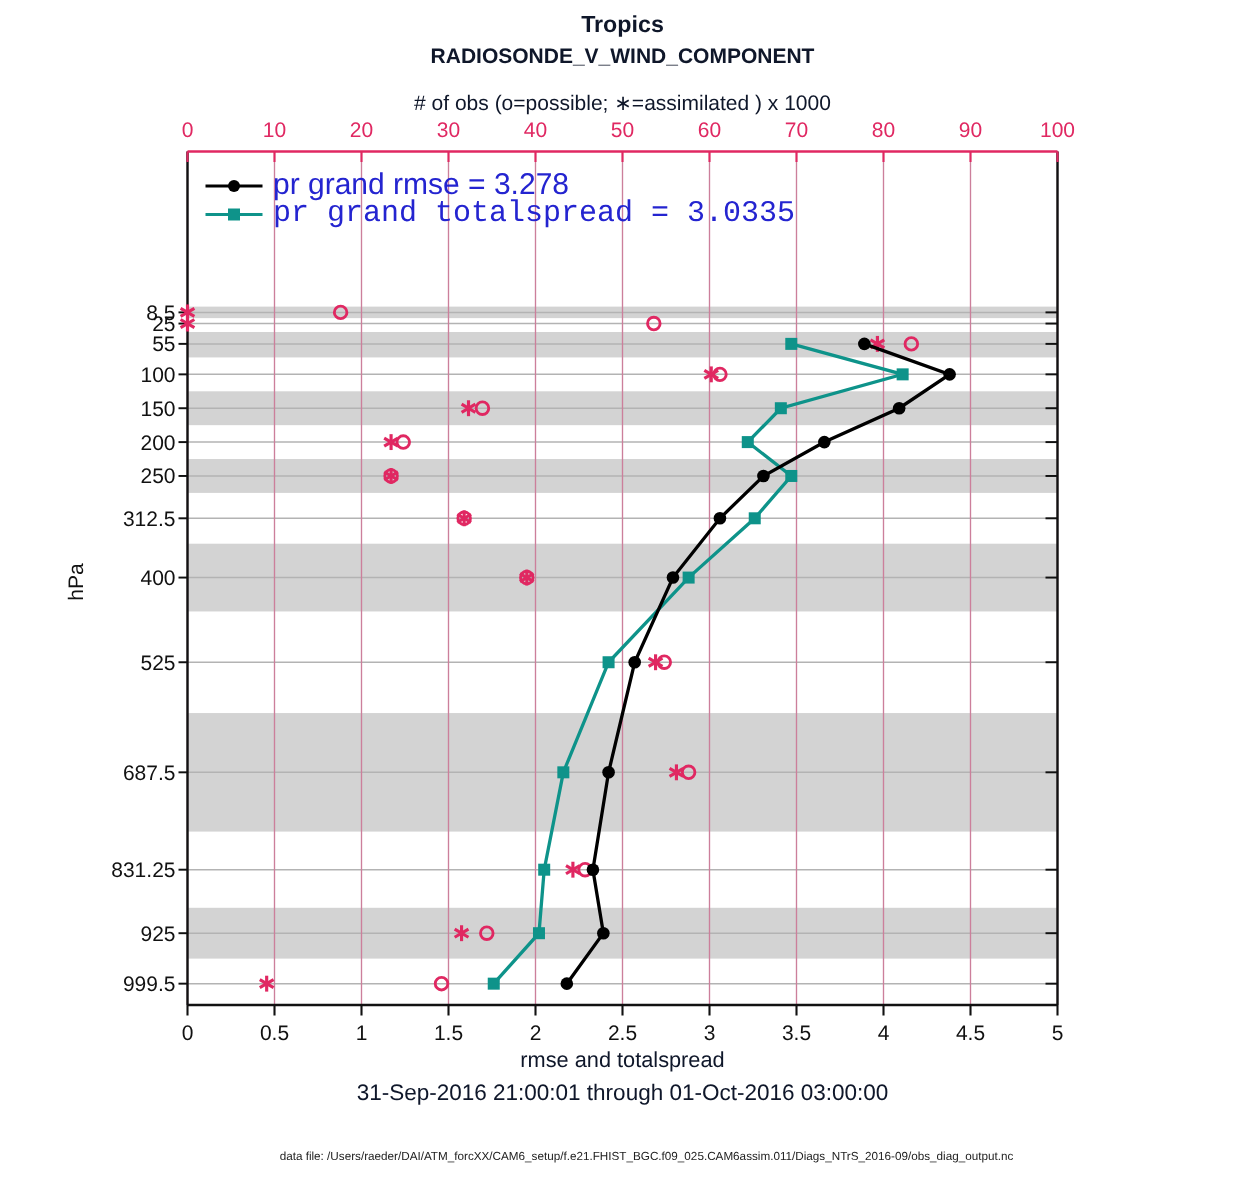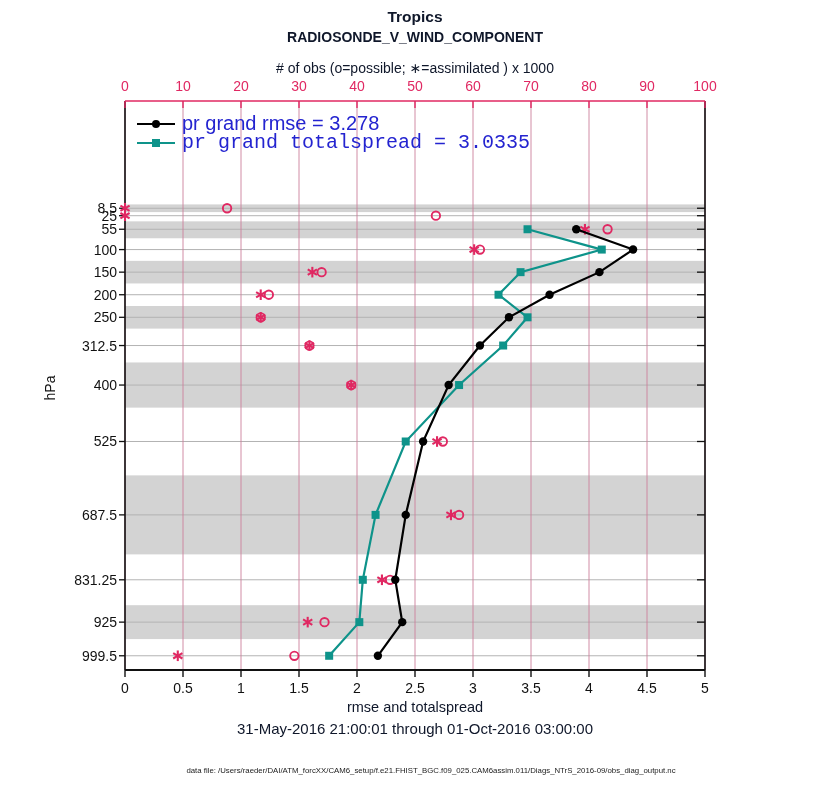--- a/index.html
+++ b/index.html
@@ -268,16 +268,16 @@
       <span class="lg-swatch">
         <span class="lg-line" style="background: rgb(14, 147, 138);"></span>
         <span class="lg-marker" style="background: rgb(14, 147, 138); border-radius: 0px;"></span>
       </span>
       <span class="lg-label" style="color: rgb(36, 36, 208); font-family: Liberation Mono, monospace;">pr grand totalspread = 3.0335</span>
     </div>
   </div>
 
   <div class="ylabel">hPa</div>
   <div class="ctext xlabel">rmse and totalspread</div>
-  <div class="ctext daterange">31-May-2016 21:00:01 through 01-Oct-2016 03:00:00</div>
+  <div class="ctext daterange">31-Sep-2016 21:00:01 through 01-Oct-2016 03:00:00</div>
   <div class="ctext fineprint">data file: /Users/raeder/DAI/ATM_forcXX/CAM6_setup/f.e21.FHIST_BGC.f09_025.CAM6assim.011/Diags_NTrS_2016-09/obs_diag_output.nc</div>
 
 </div>
 
 </body></html>

